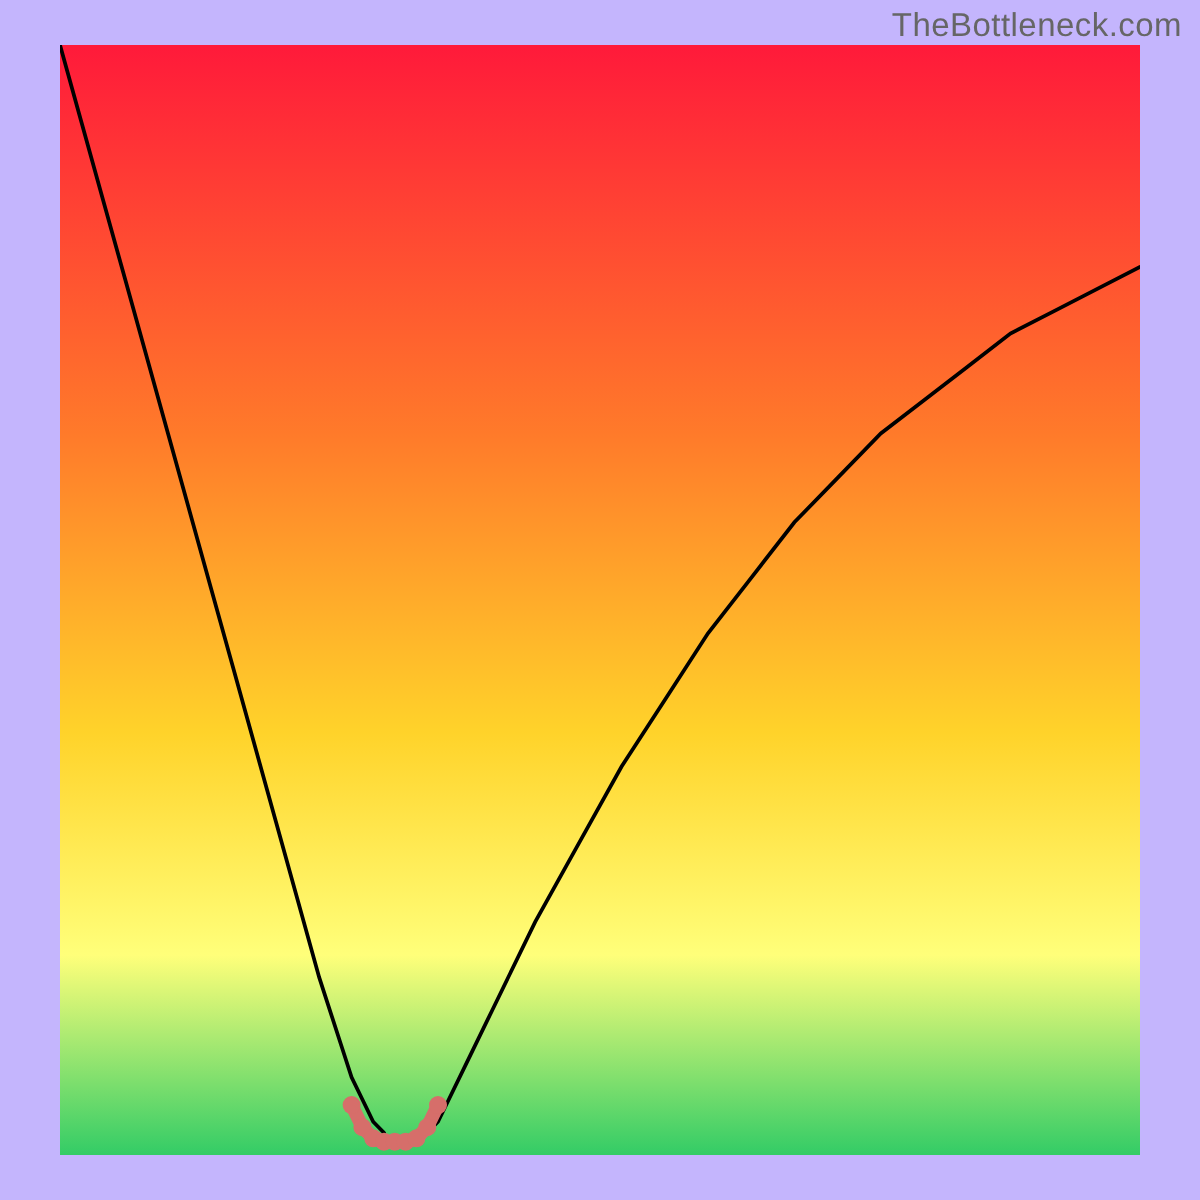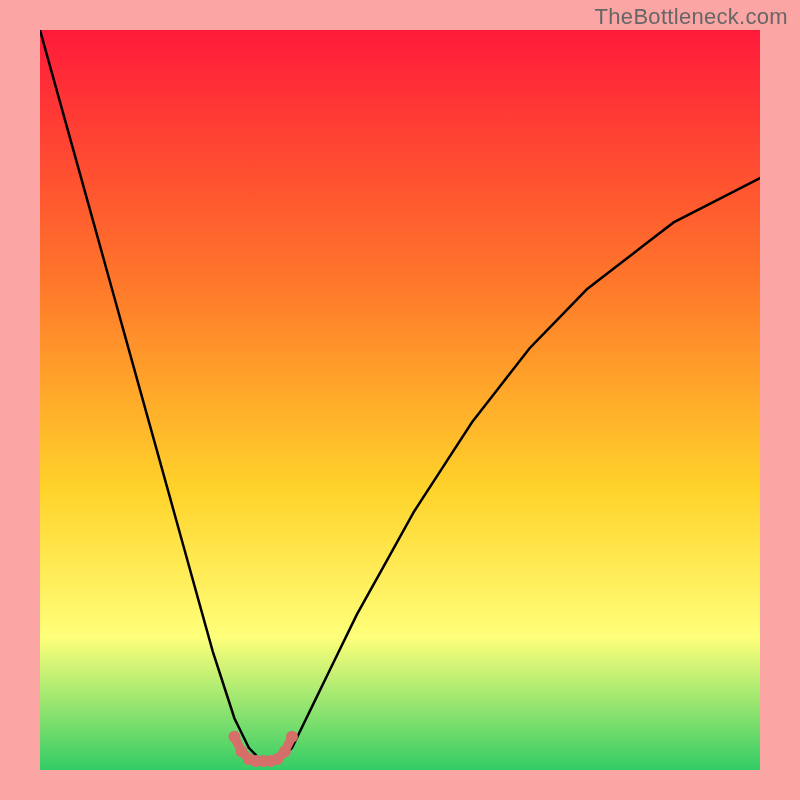--- a/index.html
+++ b/index.html
@@ -8,21 +8,21 @@
     width: 800px;
     height: 800px;
     background: #000;
     font-family: Arial, Helvetica, sans-serif;
     overflow: hidden;
   }
   .outer {
     position: relative;
     width: 800px;
     height: 800px;
-    background: #fca5a5;
+    background: #c4b5fd;
     text-decoration: underline;
   }
   .watermark {
     position: absolute;
     top: 4px;
     right: 12px;
     color: #666;
     font-size: 22px;
     font-weight: 500;
     letter-spacing: 0.3px;

